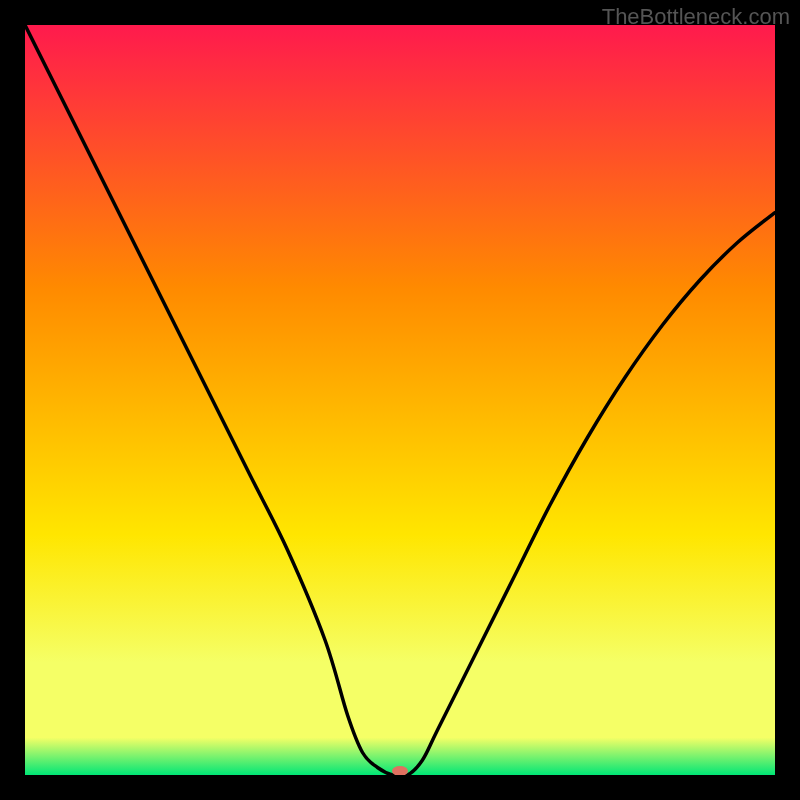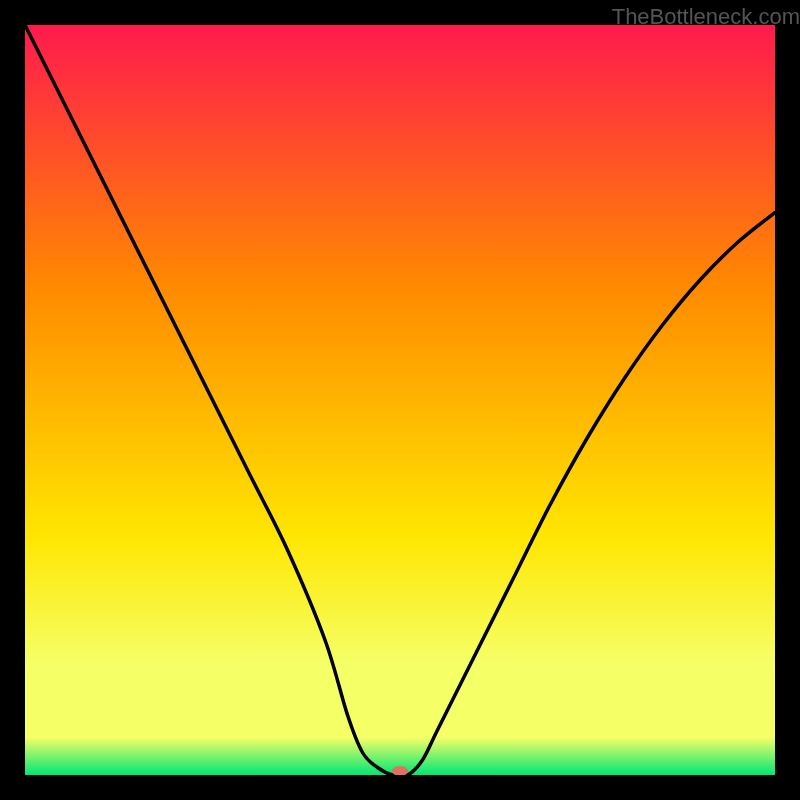--- a/index.html
+++ b/index.html
@@ -7,21 +7,21 @@
     padding: 0;
     width: 800px;
     height: 800px;
     background: #000;
     font-family: Arial, Helvetica, sans-serif;
     position: relative;
   }
   .watermark {
     position: absolute;
     top: 4px;
-    right: 0;
+    right: 10px;
     color: #555;
     font-size: 22px;
     font-weight: 500;
     z-index: 10;
   }
   .plot-area {
     position: absolute;
     left: 25px;
     top: 25px;
     width: 750px;

